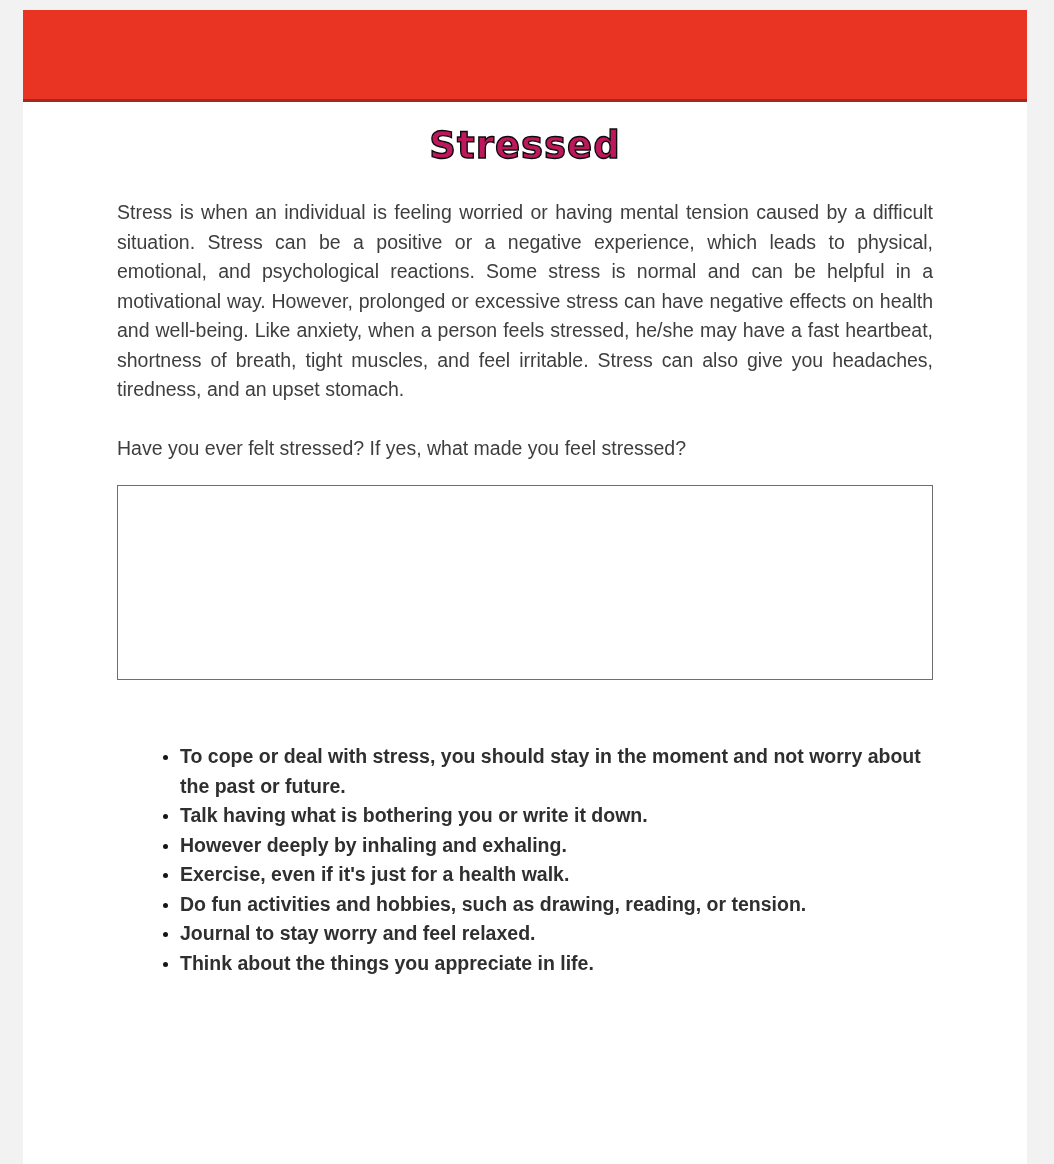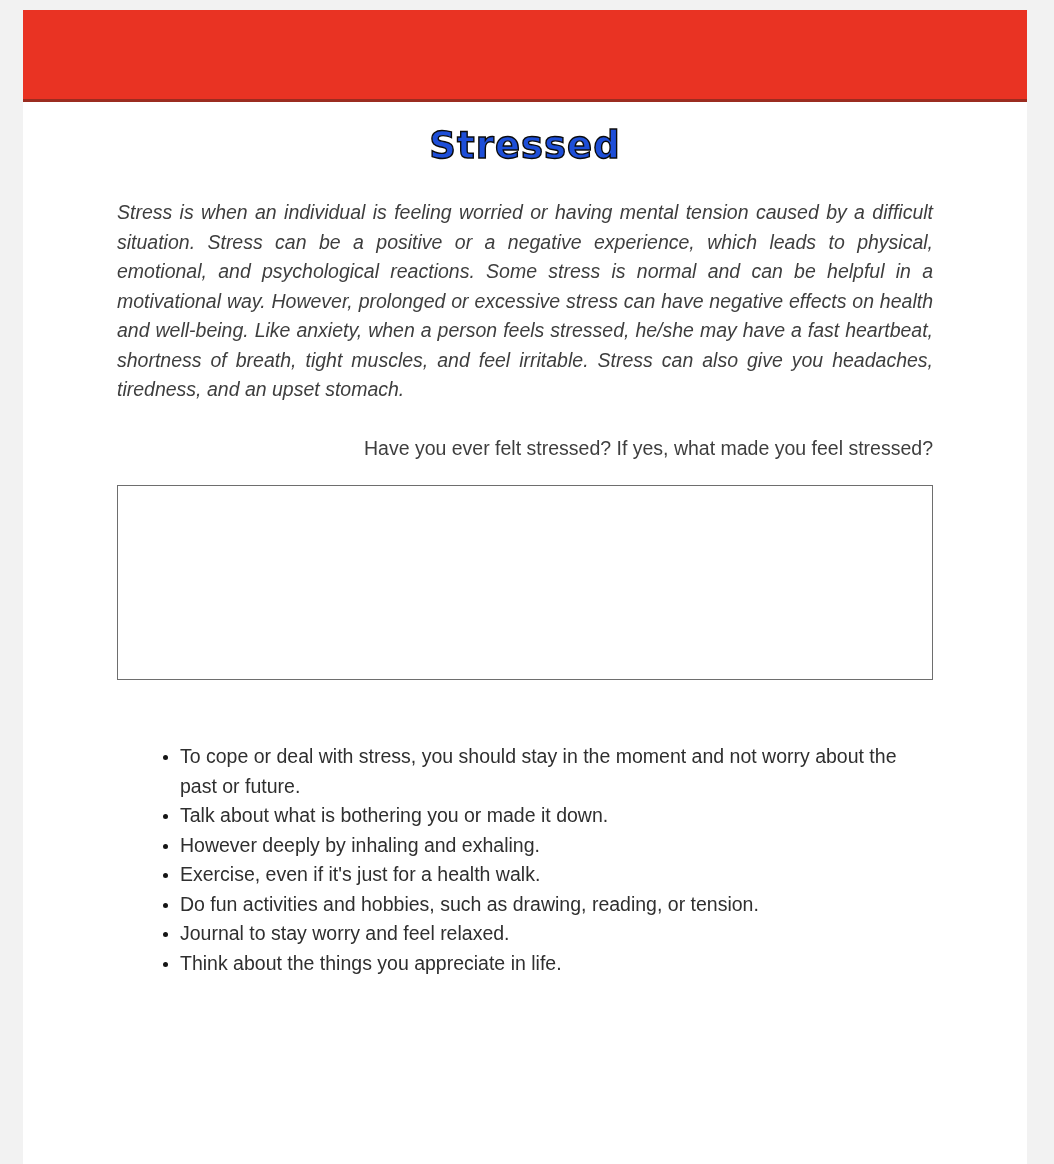--- a/index.html
+++ b/index.html
@@ -30,53 +30,52 @@
   .content {
     padding: 0 94px;
   }
   .title {
     margin: 23px 0 0 0;
     text-align: center;
     font-family: "DejaVu Sans", sans-serif;
     font-size: 37px;
     line-height: 42px;
     font-weight: 900;
-    color: #1d4ed8;
+    color: #be185d;
     letter-spacing: 1px;
     -webkit-text-stroke: 1.4px #0b0b0b;
   }
   .intro {
     margin: 31px 0 0 0;
     font-size: 19.5px;
     line-height: 29.5px;
     color: #3e3e3e;
     text-align: justify;
-    font-style: italic;
   }
   .question {
     margin: 29px 0 0 0;
     font-size: 19.5px;
     line-height: 29.5px;
     color: #3e3e3e;
-    text-align: right;
   }
   .answer-box {
     margin-top: 22px;
     height: 193px;
     background: #ffffff;
     border: 1.5px solid #6e6e6e;
     cursor: text;
   }
   .tips {
     margin: 62px 0 0 0;
     padding-left: 63px;
     list-style: disc;
     font-size: 19.5px;
     line-height: 29.5px;
     color: #2f2f2f;
+    font-weight: bold;
   }
   .tips li::marker {
     color: #161616;
     font-size: 17px;
   }
 </style>
 </head>
 <body>
 
 <div class="canvas">
@@ -89,21 +88,21 @@
       <h1 class="title">Stressed</h1>
 
       <p class="intro">Stress is when an individual is feeling worried or having mental tension caused by a difficult situation. Stress can be a positive or a negative experience, which leads to physical, emotional, and psychological reactions. Some stress is normal and can be helpful in a motivational way. However, prolonged or excessive stress can have negative effects on health and well-being. Like anxiety, when a person feels stressed, he/she may have a fast heartbeat, shortness of breath, tight muscles, and feel irritable. Stress can also give you headaches, tiredness, and an upset stomach.</p>
 
       <p class="question">Have you ever felt stressed? If yes, what made you feel stressed?</p>
 
       <div class="answer-box"></div>
 
       <ul class="tips">
         <li>To cope or deal with stress, you should stay in the moment and not worry about the past or future.</li>
-        <li>Talk about what is bothering you or made it down.</li>
+        <li>Talk having what is bothering you or write it down.</li>
         <li>However deeply by inhaling and exhaling.</li>
         <li>Exercise, even if it's just for a health walk.</li>
         <li>Do fun activities and hobbies, such as drawing, reading, or tension.</li>
         <li>Journal to stay worry and feel relaxed.</li>
         <li>Think about the things you appreciate in life.</li>
       </ul>
 
     </main>
   </div>
 </div>

